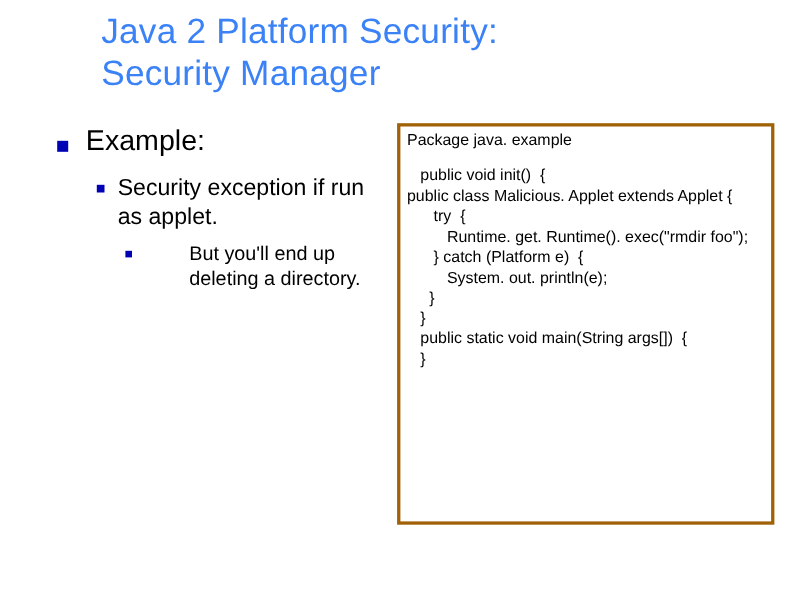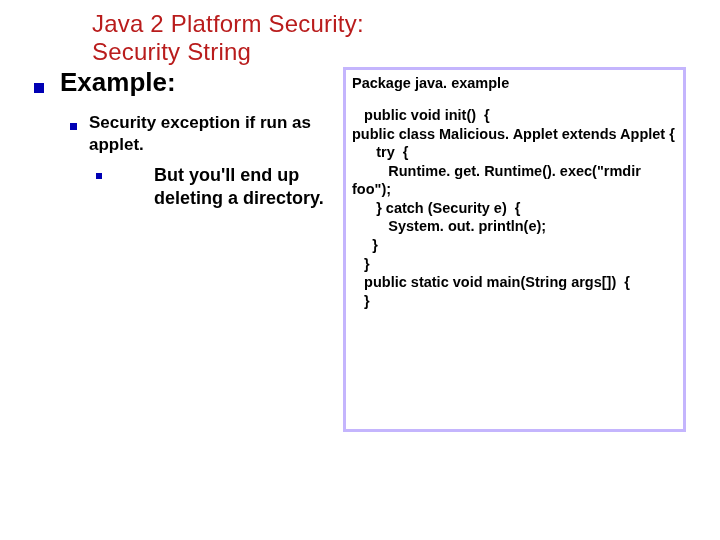--- a/index.html
+++ b/index.html
@@ -10,30 +10,30 @@
     background: #fff;
     font-family: Verdana, Geneva, sans-serif;
     color: #000;
     position: relative;
     overflow: hidden;
   }
   .title-block {
     padding: 10px 0 0 92px;
   }
   .title {
-    font-size: 24px;
+    font-size: 32px;
     font-weight: 400;
     line-height: 1.18;
     letter-spacing: 0.2px;
-    color: #b91c1c;
+    color: #3b82f6;
   }
   .content-row {
     display: flex;
-    padding-left: 34px;
-    font-weight: bold;
+    margin-top: 26px;
+    padding-left: 52px;
   }
   .left-col {
     width: 305px;
     flex: none;
   }
   .level1 {
     display: flex;
     align-items: baseline;
   }
   .bullet-lg {
@@ -59,21 +59,21 @@
   .bullet-md {
     width: 7px;
     height: 7px;
     background: #0000b4;
     margin-right: 12px;
     flex: none;
     position: relative;
     top: 11px;
   }
   .level2-text {
-    font-size: 17px;
+    font-size: 21px;
     line-height: 1.3;
   }
   .level3-wrap {
     padding-left: 26px;
     margin-top: 8px;
   }
   .level3 {
     display: flex;
     gap: 42px;
   }
@@ -84,40 +84,40 @@
     margin-right: 10px;
     flex: none;
     position: relative;
     top: 9px;
   }
   .level3-text {
     font-size: 18px;
     line-height: 1.3;
   }
   .code-box {
-    border: 3px solid #c4b5fd;
+    border: 3px solid #a16207;
     padding: 4px 6px 0 6px;
     font-family: Arial, Helvetica, sans-serif;
     font-size: 14.5px;
     line-height: 1.28;
     width: 343px;
     height: 365px;
     overflow: hidden;
     flex: none;
     margin-left: 4px;
   }
   .code-box div { white-space: pre-wrap; }
   .spacer { height: 14px; }
 </style>
 </head>
 <body>
 
 <div class="title-block">
   <div class="title">Java 2 Platform Security:</div>
-  <div class="title">Security String</div>
+  <div class="title">Security Manager</div>
 </div>
 
 <div class="content-row">
 
   <div class="left-col">
     <div class="level1">
       <span class="bullet-lg"></span>
       <span class="level1-text">Example:</span>
     </div>
 
@@ -136,21 +136,21 @@
     </div>
   </div>
 
   <div class="code-box">
     <div>Package java. example</div>
     <div class="spacer"></div>
     <div>   public void init()  {</div>
     <div>public class Malicious. Applet extends Applet {</div>
     <div>      try  {</div>
     <div>         Runtime. get. Runtime(). exec("rmdir foo");</div>
-    <div>      } catch (Security e)  {</div>
+    <div>      } catch (Platform e)  {</div>
     <div>         System. out. println(e);</div>
     <div>     }</div>
     <div>   }</div>
     <div>   public static void main(String args[])  {</div>
     <div>   }</div>
   </div>
 
 </div>
 
 </body></html>

